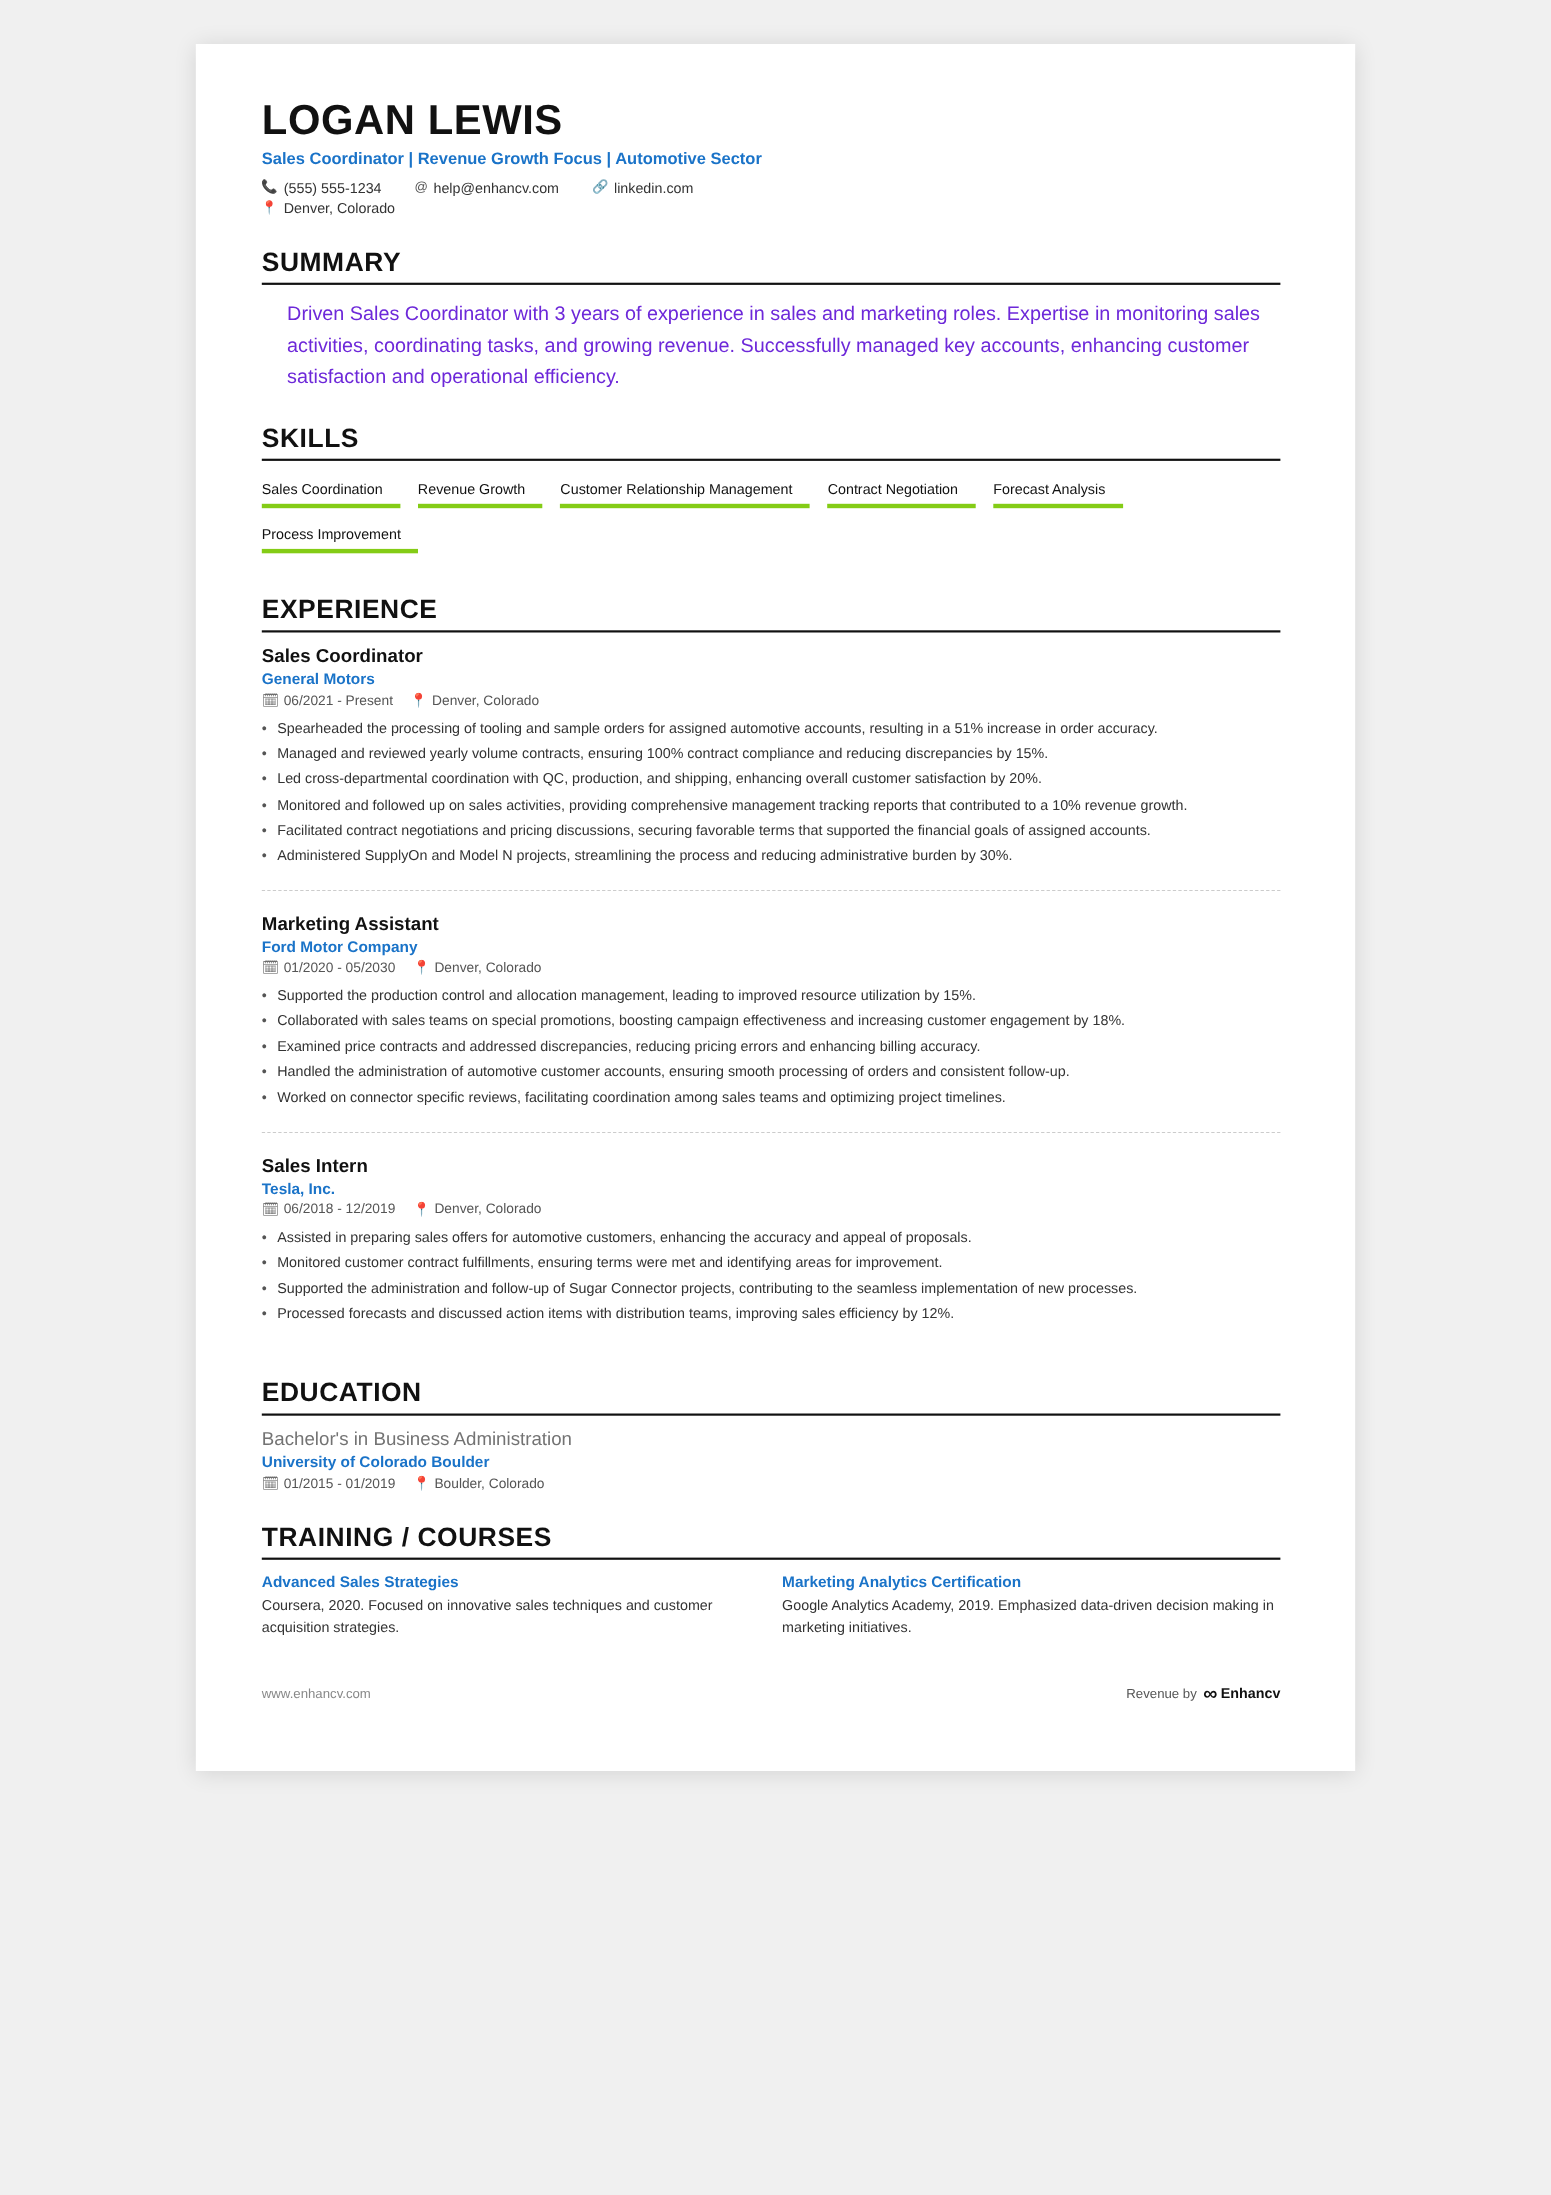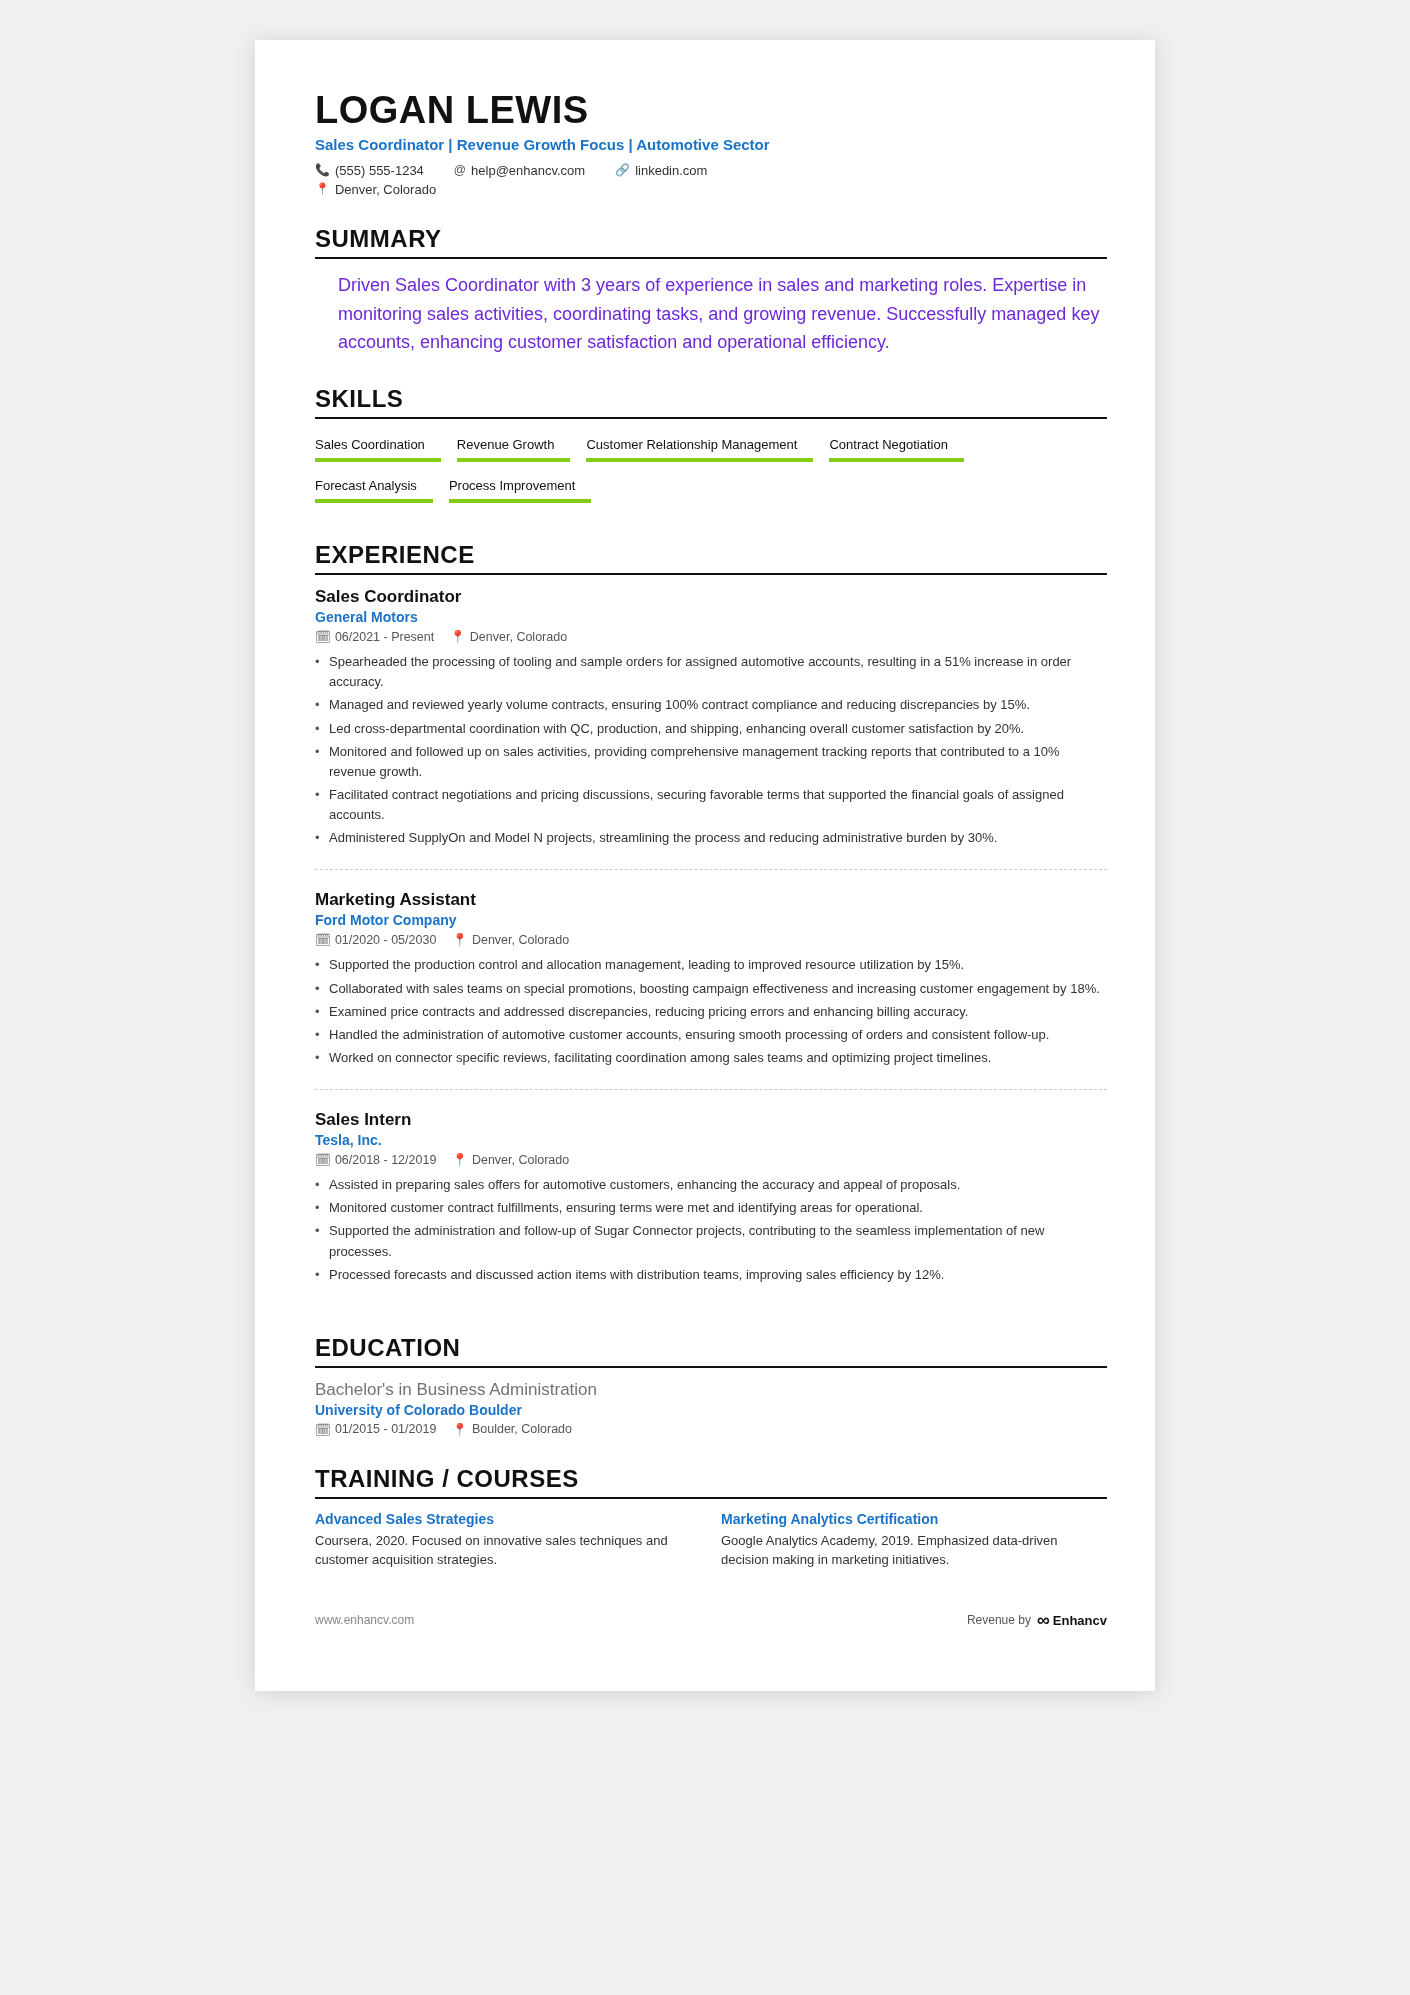--- a/index.html
+++ b/index.html
@@ -5,23 +5,23 @@
     * { box-sizing: border-box; margin: 0; padding: 0; }
     body {
       font-family: 'Arial', sans-serif;
       background: #f0f0f0;
       display: flex;
       justify-content: center;
       padding: 40px 20px;
     }
     .resume {
       background: #fff;
-      width: 900px;
+      width: 1054px;
       min-height: 1400px;
-      padding: 50px 48px 60px 60px;
+      padding: 50px 68px 60px 60px;
       box-shadow: 0 2px 20px rgba(0,0,0,0.12);
     }
     .header-name {
       font-size: 38px;
       font-weight: 900;
       color: #111;
       letter-spacing: 0.5px;
       line-height: 1.1;
     }
     .header-title {
@@ -307,21 +307,21 @@
           <span>🗓</span>
           <span>06/2018 - 12/2019</span>
         </div>
         <div class="job-meta-item">
           <span>📍</span>
           <span>Denver, Colorado</span>
         </div>
       </div>
       <ul class="bullet-list">
         <li>Assisted in preparing sales offers for automotive customers, enhancing the accuracy and appeal of proposals.</li>
-        <li>Monitored customer contract fulfillments, ensuring terms were met and identifying areas for operational.</li>
+        <li>Monitored customer contract fulfillments, ensuring terms were met and identifying areas for improvement.</li>
         <li>Supported the administration and follow-up of Sugar Connector projects, contributing to the seamless implementation of new processes.</li>
         <li>Processed forecasts and discussed action items with distribution teams, improving sales efficiency by 12%.</li>
       </ul>
     </div>
   </div>
 
   <div class="section">
     <div class="section-title">EDUCATION</div>
     <div class="edu-degree">Bachelor's in Business Administration</div>
     <div class="edu-school">University of Colorado Boulder</div>

